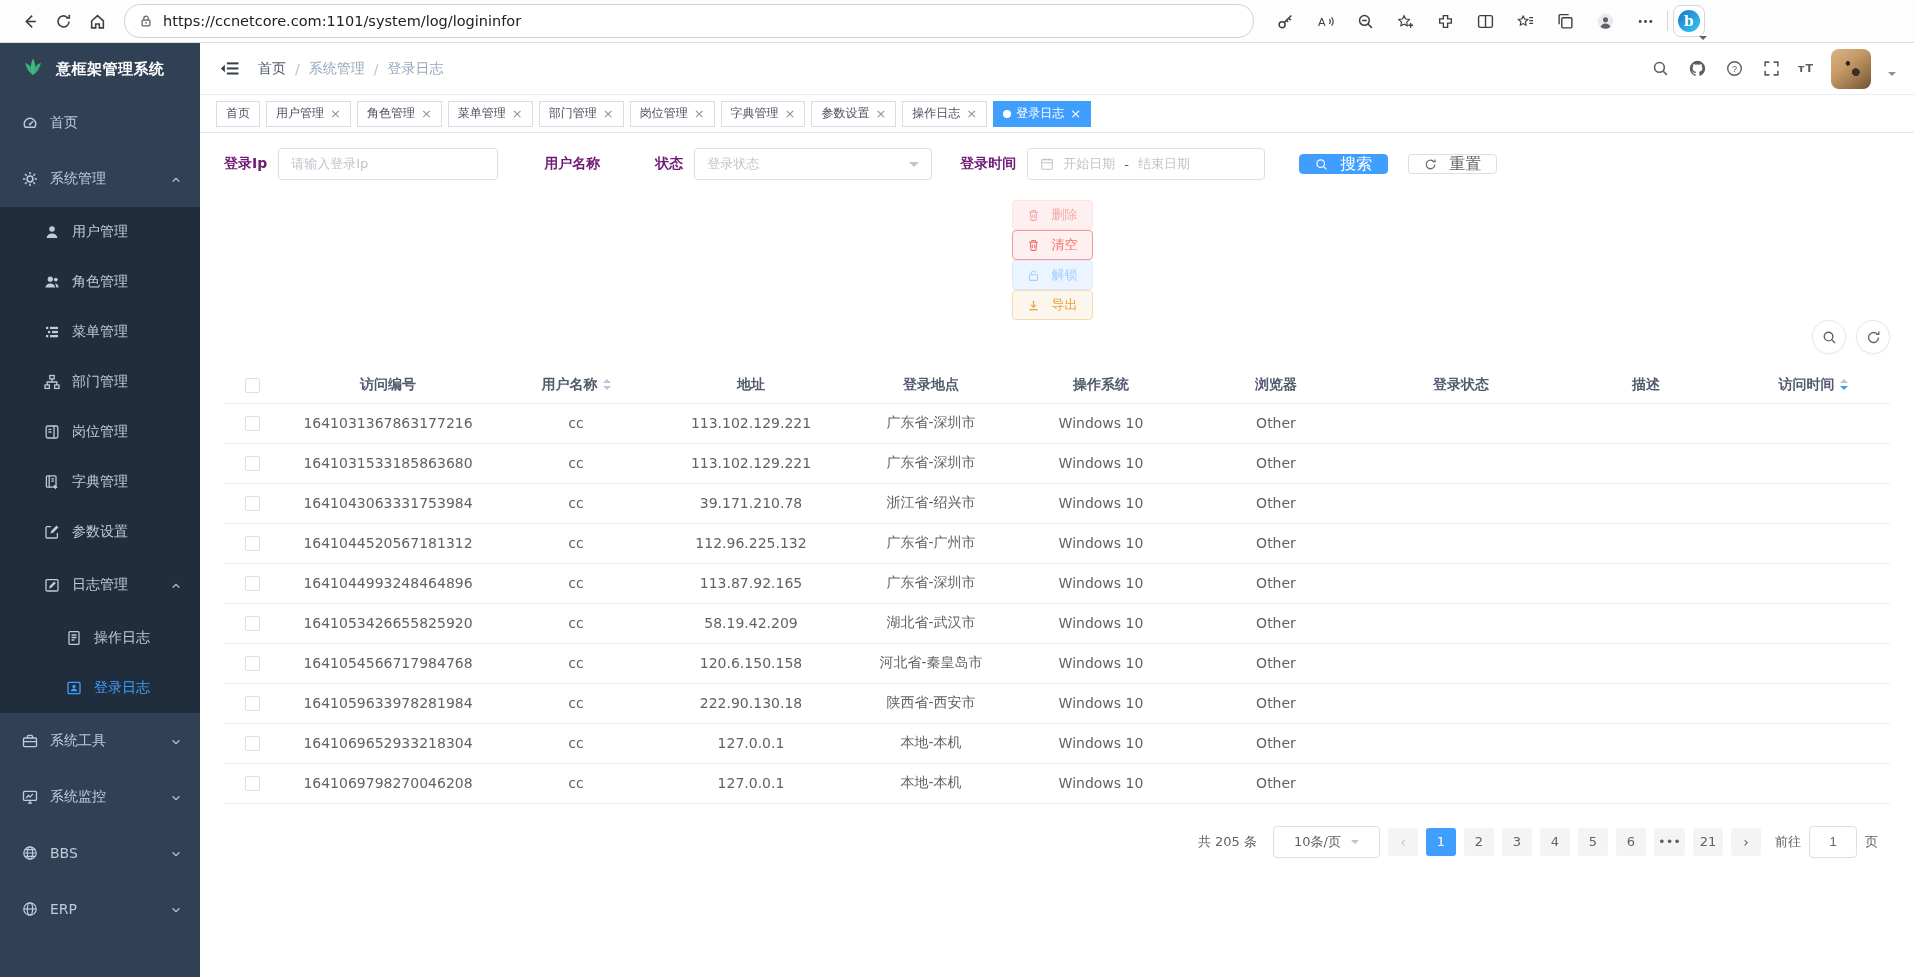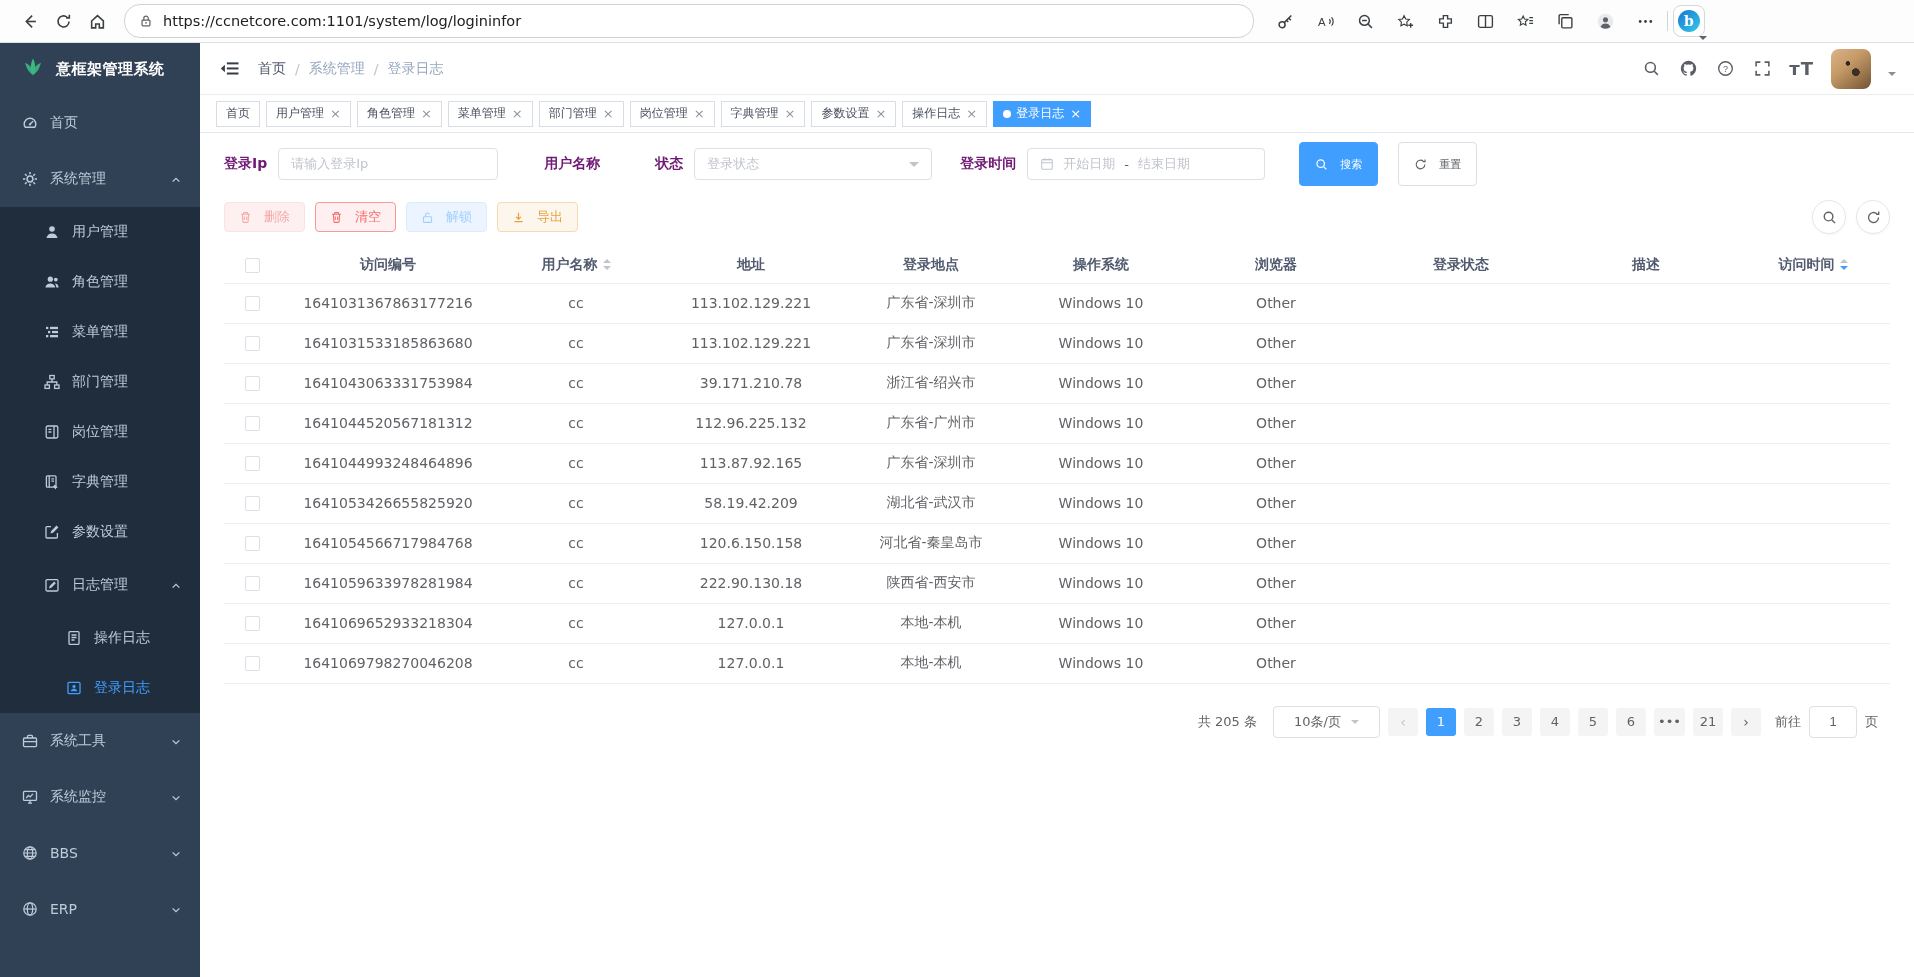--- a/index.html
+++ b/index.html
@@ -44,21 +44,21 @@
   .app-header { height:52px; display:flex; align-items:center; padding:0 18px 0 16px; border-bottom:1px solid #ececec; }
   .fold-btn { width:26px; height:26px; color:#353d47; display:flex; align-items:center; justify-content:center; }
   .fold-btn svg { width:19px; height:19px; }
   .breadcrumb { display:flex; align-items:center; margin-left:16px; font-size:14px; }
   .crumb-first { color:#515a6e; }
   .crumb { color:#97a8be; }
   .crumb-sep { color:#c0c4cc; margin:0 9px; }
   .hdr-right { margin-left:auto; display:flex; align-items:center; gap:17px; }
   .hdr-ic { width:20px; height:20px; color:#5a5e66; display:flex; align-items:center; justify-content:center; }
   .hdr-ic svg { width:17px; height:17px; }
-  .hdr-tt { font-size:18px; color:#5a5e66; font-weight:bold; letter-spacing:1px; }
+  .hdr-tt { font-size:11px; color:#5a5e66; font-weight:bold; letter-spacing:1px; }
   .avatar { width:40px; height:40px; border-radius:8px; background:
       radial-gradient(circle at 62% 58%, #3c2f23 0 11%, transparent 12%),
       radial-gradient(circle at 42% 36%, #2e2620 0 6%, transparent 7%),
       linear-gradient(140deg,#d9b085 5%,#c59a67 40%,#8f6b45 80%,#6e5233); }
   .avatar-caret { width:0;height:0;border:4px solid transparent;border-top-color:#8a8f97; margin-top:14px; }
 
   
   .tab-bar { height:38px; display:flex; align-items:center; padding:0 16px; gap:6px; border-bottom:1px solid #e4e7ed; background:#fff; }
   .tab { height:26px; display:inline-flex; align-items:center; padding:0 9px; border:1px solid #d8dce5; background:#fff; color:#495060; font-size:12px; cursor:pointer; white-space:nowrap; }
   .tab .dot { width:8px; height:8px; border-radius:50%; background:#fff; margin-right:5px; display:none; }
@@ -72,26 +72,26 @@
 
   .filter-row { display:flex; align-items:center; height:32px; }
   .f-label { font-size:14px; font-weight:bold; color:#701a75; margin-right:11px; white-space:nowrap; }
   .f-input { height:32px; border:1px solid #dcdfe6; border-radius:4px; display:flex; align-items:center; padding:0 12px; font-size:13px; color:#c0c4cc; background:#fff; }
   .w220{width:220px}.w240{width:240px}.w238{width:238px}
   .f-select { justify-content:space-between; }
   .f-select .sel-caret { width:0;height:0;border:5px solid transparent;border-top-color:#c0c4cc; margin-top:5px; }
   .f-dates { gap:9px; }
   .f-dates svg { width:14px; height:14px; color:#c0c4cc; flex:0 0 auto; }
   .f-dates .sep { color:#606266; }
-  .btn { height:44px; border-radius:4px; display:inline-flex; align-items:center; justify-content:center; font-size:11px; cursor:pointer; border:1px solid transparent; padding:4px 15px; white-space:nowrap; }
+  .btn { height:20px; border-radius:4px; display:inline-flex; align-items:center; justify-content:center; font-size:16px; cursor:pointer; border:1px solid transparent; padding:4px 15px; white-space:nowrap; }
   .btn svg { width:13px; height:13px; margin-right:6px; }
   .btn-search { background:#409eff; color:#fff; border-color:#409eff; }
   .btn-reset { background:#fff; color:#606266; border-color:#dcdfe6; }
 
-  .toolbar-row { margin-top:20px; display:flex; align-items:center; }
+  .toolbar-row { margin-top:20px; display:flex; align-items:center;flex-direction:column; }
   .tbtn { height:30px; border-radius:4px; display:inline-flex; align-items:center; padding:0 14px; font-size:13px; margin-right:10px; cursor:pointer; }
   .tbtn svg { width:13px; height:13px; margin-right:6px; }
   .tbtn-del   { background:#fef0f0; border:1px solid #fde2e2; color:#f4a9a8; }
   .tbtn-clear { background:#fef0f0; border:1px solid #f89898; color:#f56c6c; }
   .tbtn-unlock{ background:#ecf5ff; border:1px solid #d9ecff; color:#a0cfff; }
   .tbtn-export{ background:#fdf6ec; border:1px solid #f5dab1; color:#e6a23c; }
   .tool-right { margin-left:auto; display:flex; gap:10px; }
   .circle-btn { width:34px; height:34px; border-radius:50%; border:1px solid #e4e7ed; background:#fff; color:#606266; display:flex; align-items:center; justify-content:center; box-shadow:0 1px 3px rgba(0,0,0,.04); cursor:pointer; }
   .circle-btn svg { width:15px; height:15px; }
 

